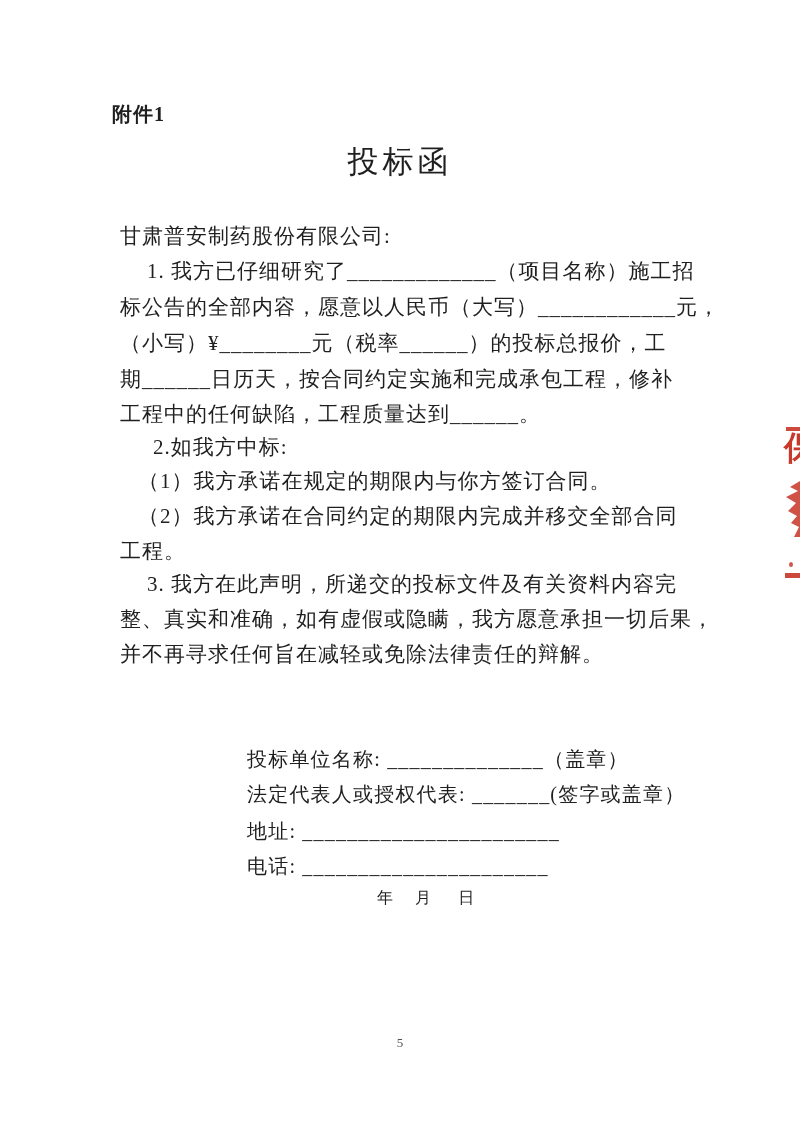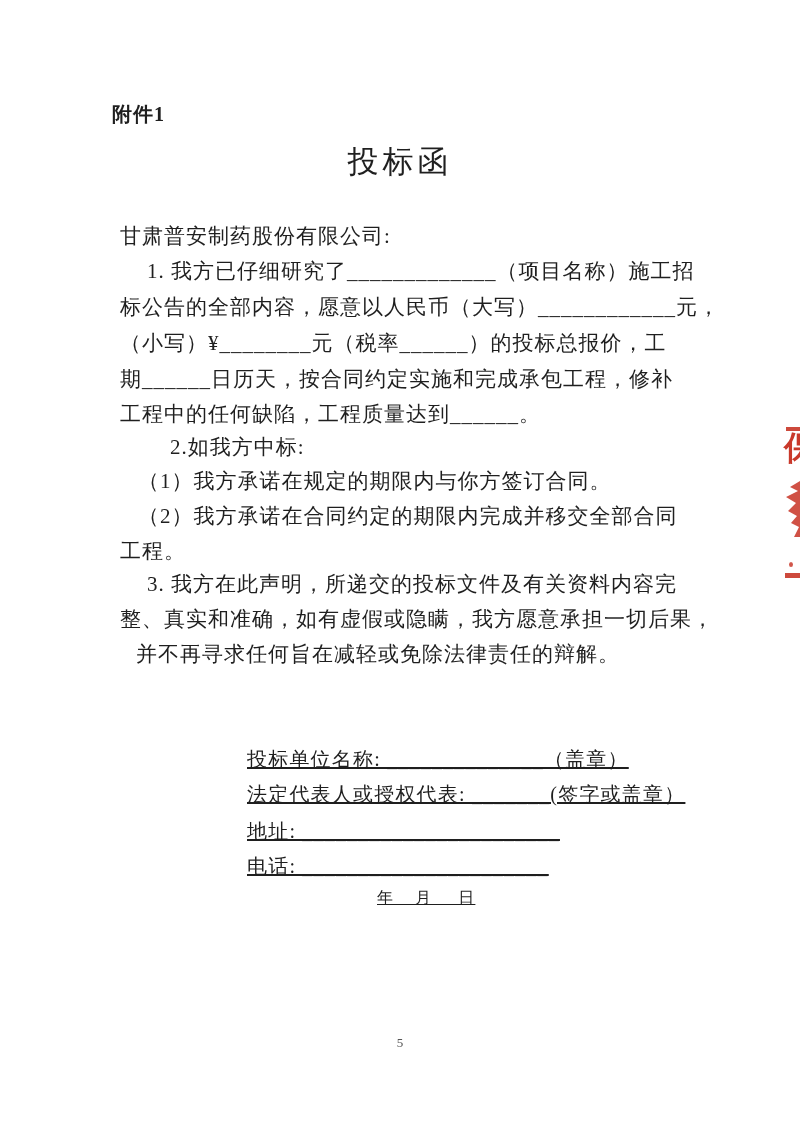--- a/index.html
+++ b/index.html
@@ -35,21 +35,20 @@
   .line {
     position: absolute;
     font-size: 21px;
     letter-spacing: 1px;
     line-height: 1.1;
     white-space: pre;
   }
   .sig {
     font-size: 20px;
     letter-spacing: 1.2px;
-    text-decoration: underline;
   }
   .pagenum {
     position: absolute;
     left: 0;
     top: 1035px;
     width: 100%;
     text-align: center;
     font-size: 13px;
     color: #555555;
     letter-spacing: 0;
@@ -82,27 +81,27 @@
 
   <div class="attachment">附件1</div>
   <div class="doc-title">投标函</div>
 
   <div class="line" style="left:120px; top:225px;">甘肃普安制药股份有限公司:</div>
   <div class="line" style="left:147px; top:260px;">1. 我方已仔细研究了_____________（项目名称）施工招</div>
   <div class="line" style="left:120px; top:332px;">（小写）¥________元（税率______）的投标总报价，工</div>
   <div class="line" style="left:120px; top:296px;">标公告的全部内容，愿意以人民币（大写）____________元，</div>
   <div class="line" style="left:120px; top:368px;">期______日历天，按合同约定实施和完成承包工程，修补</div>
   <div class="line" style="left:120px; top:403px;">工程中的任何缺陷，工程质量达到______。</div>
-  <div class="line" style="left:153px; top:436px;margin-left:17px;">2.如我方中标:</div>
+  <div class="line" style="left:153px; top:436px;">2.如我方中标:</div>
   <div class="line" style="left:138px; top:470px;">（1）我方承诺在规定的期限内与你方签订合同。</div>
   <div class="line" style="left:138px; top:505px;font-family:Liberation Serif, serif;">（2）我方承诺在合同约定的期限内完成并移交全部合同</div>
   <div class="line" style="left:120px; top:540px;">工程。</div>
   <div class="line" style="left:147px; top:573px;">3. 我方在此声明，所递交的投标文件及有关资料内容完</div>
   <div class="line" style="left:120px; top:608px;">整、真实和准确，如有虚假或隐瞒，我方愿意承担一切后果，</div>
-  <div class="line" style="left:136px; top:643px;">并不再寻求任何旨在减轻或免除法律责任的辩解。</div>
+  <div class="line" style="left:120px; top:643px;">并不再寻求任何旨在减轻或免除法律责任的辩解。</div>
 
   <div class="line sig" style="left:247px; top:748px;">投标单位名称: ______________（盖章）</div>
   <div class="line sig" style="left:247px; top:783px;">法定代表人或授权代表: _______(签字或盖章）</div>
   <div class="line sig" style="left:247px; top:820px;">地址: _______________________</div>
   <div class="line sig" style="left:247px; top:855px;">电话: ______________________</div>
   <div class="line sig" style="left:377px; top:889px; font-size:16px;">年    月     日</div>
 
   <div class="stamp-piece stamp-bar" style="left:786px; top:427px; width:14px; height:4px;"></div>
   <div class="stamp-glyph">保</div>
   <svg class="stamp-piece" style="left:782px; top:481px;" width="18" height="56" viewBox="0 0 18 56">

